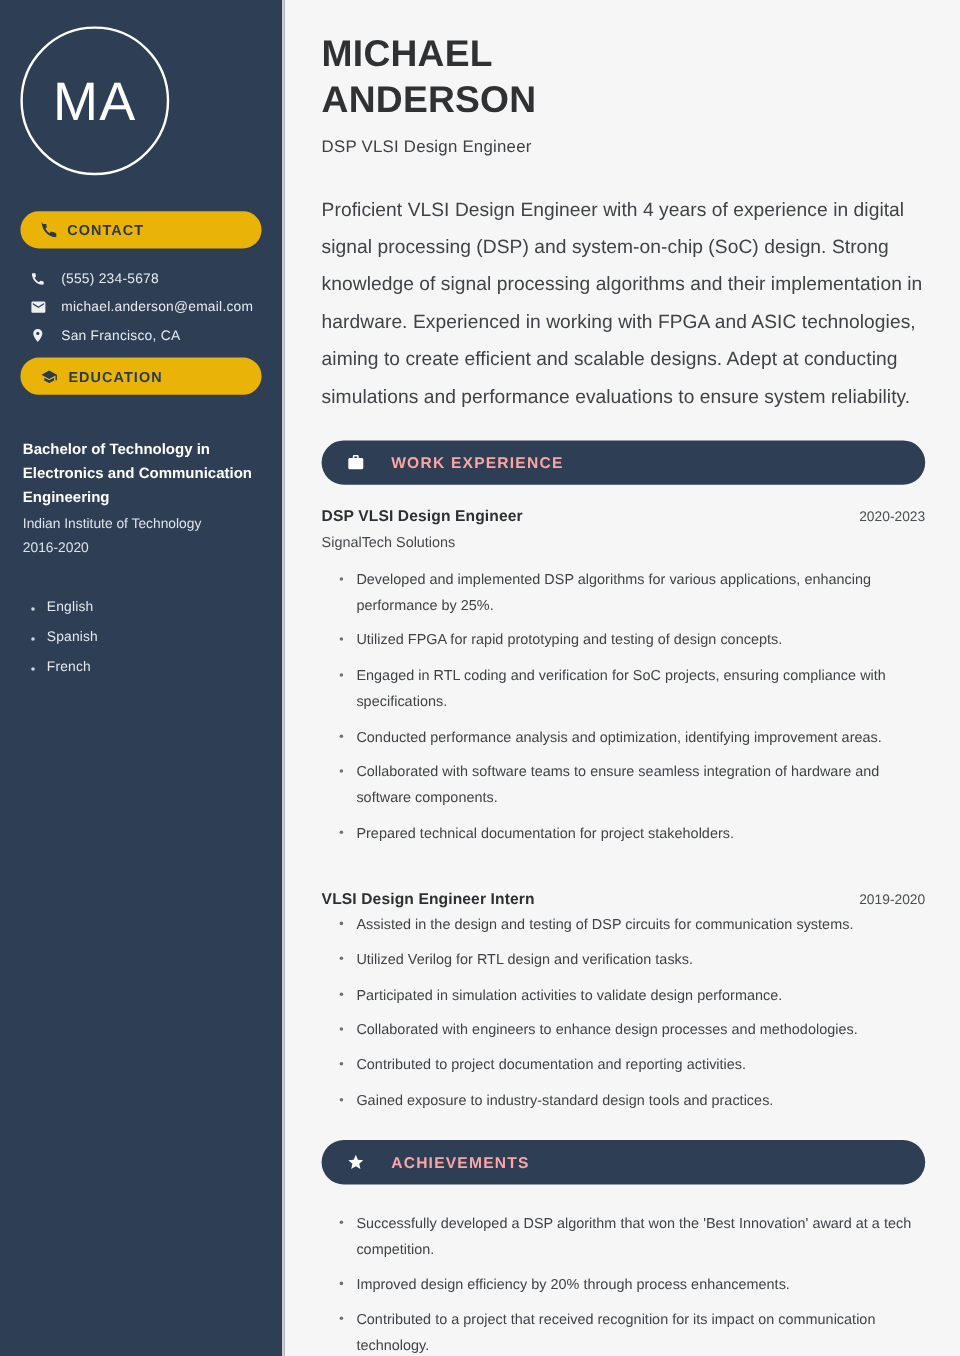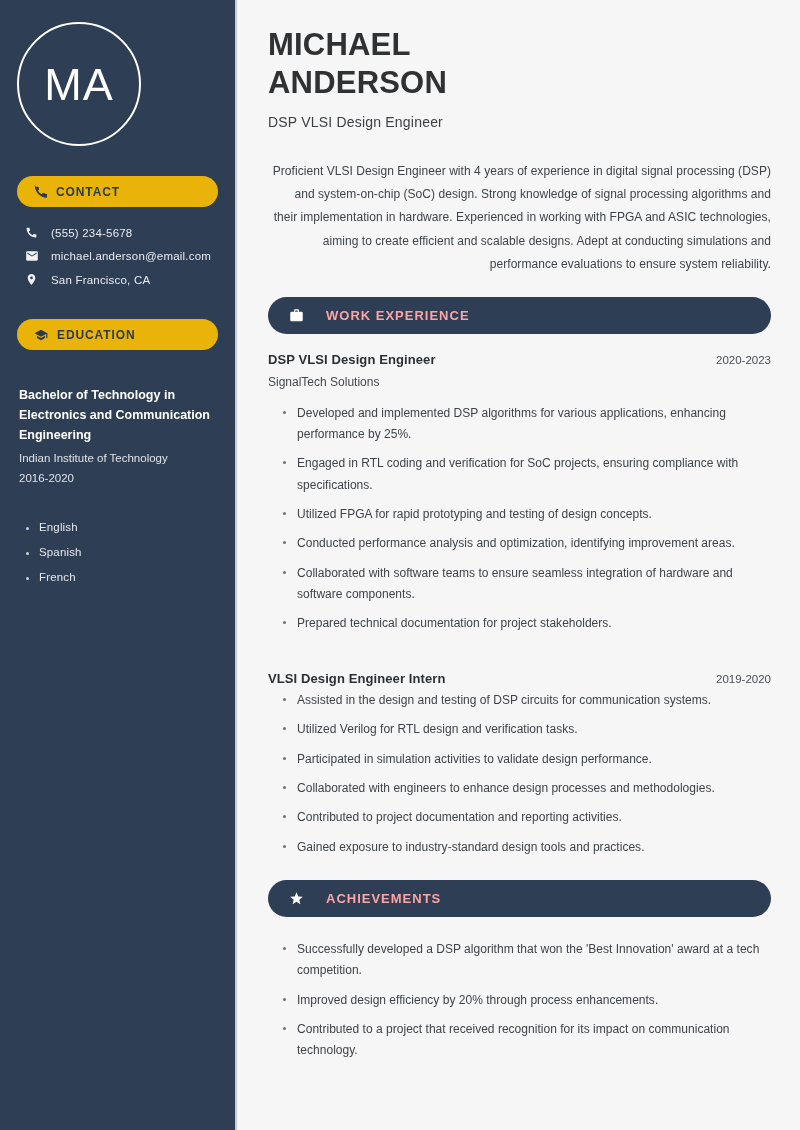--- a/index.html
+++ b/index.html
@@ -63,21 +63,21 @@
   }
   .pill-label {
     font-size: 12px;
     font-weight: bold;
     letter-spacing: 0.9px;
   }
   .pill .ico { display: flex; align-items: center; }
   .pill .ico svg { display: block; }
 
   
-  .contact-list { margin-bottom: 28px; }
+  .contact-list { margin-bottom: 7px; }
   .contact-row {
     display: flex;
     align-items: center;
     gap: 12px;
     padding: 5px 0 5px 7px;
   }
   .contact-row .ico { width: 15px; display:flex; justify-content:center; }
   .contact-text {
     font-size: 11.5px;
     color: #e8ebef;
@@ -136,27 +136,26 @@
     line-height: 1.22;
     letter-spacing: 0.2px;
   }
   .title {
     font-size: 14px;
     color: #3d4043;
     margin-top: 12px;
     letter-spacing: 0.2px;
   }
   .summary {
-    font-size: 12px;
+    font-size: 16px;
     color: #3f4347;
     line-height: 1.95;
     margin-top: 30px;
     margin-bottom: 20px;
     letter-spacing: 0.05px;
-    text-align: right;
   }
 
   .sec-bar {
     background: #2e3e54;
     color: #fca5a5;
     border-radius: 22px;
     height: 37px;
     display: flex;
     align-items: center;
     gap: 22px;
@@ -308,22 +307,22 @@
     </div>
 
     <div class="job">
       <div class="job-head">
         <span class="job-title">DSP VLSI Design Engineer</span>
         <span class="job-dates">2020-2023</span>
       </div>
       <div class="job-company">SignalTech Solutions</div>
       <ul class="main-list">
         <li>Developed and implemented DSP algorithms for various applications, enhancing performance by 25%.</li>
+        <li>Utilized FPGA for rapid prototyping and testing of design concepts.</li>
         <li>Engaged in RTL coding and verification for SoC projects, ensuring compliance with specifications.</li>
-        <li>Utilized FPGA for rapid prototyping and testing of design concepts.</li>
         <li>Conducted performance analysis and optimization, identifying improvement areas.</li>
         <li>Collaborated with software teams to ensure seamless integration of hardware and software components.</li>
         <li>Prepared technical documentation for project stakeholders.</li>
       </ul>
     </div>
 
     <div class="gap-lg"></div>
 
     <div class="job">
       <div class="job-head">

